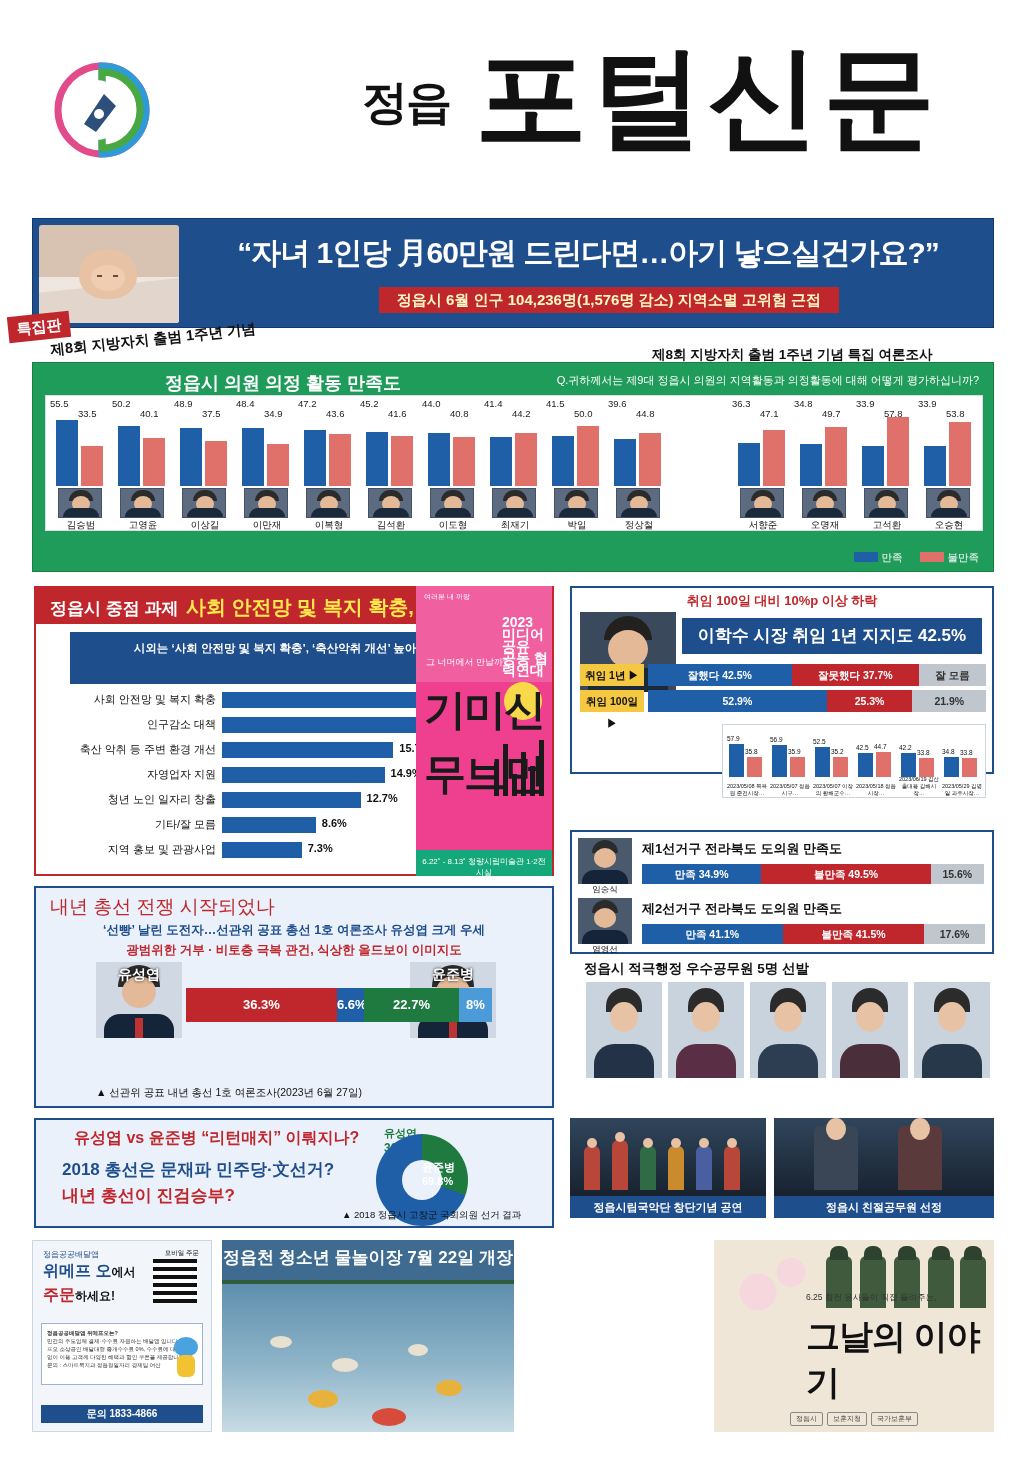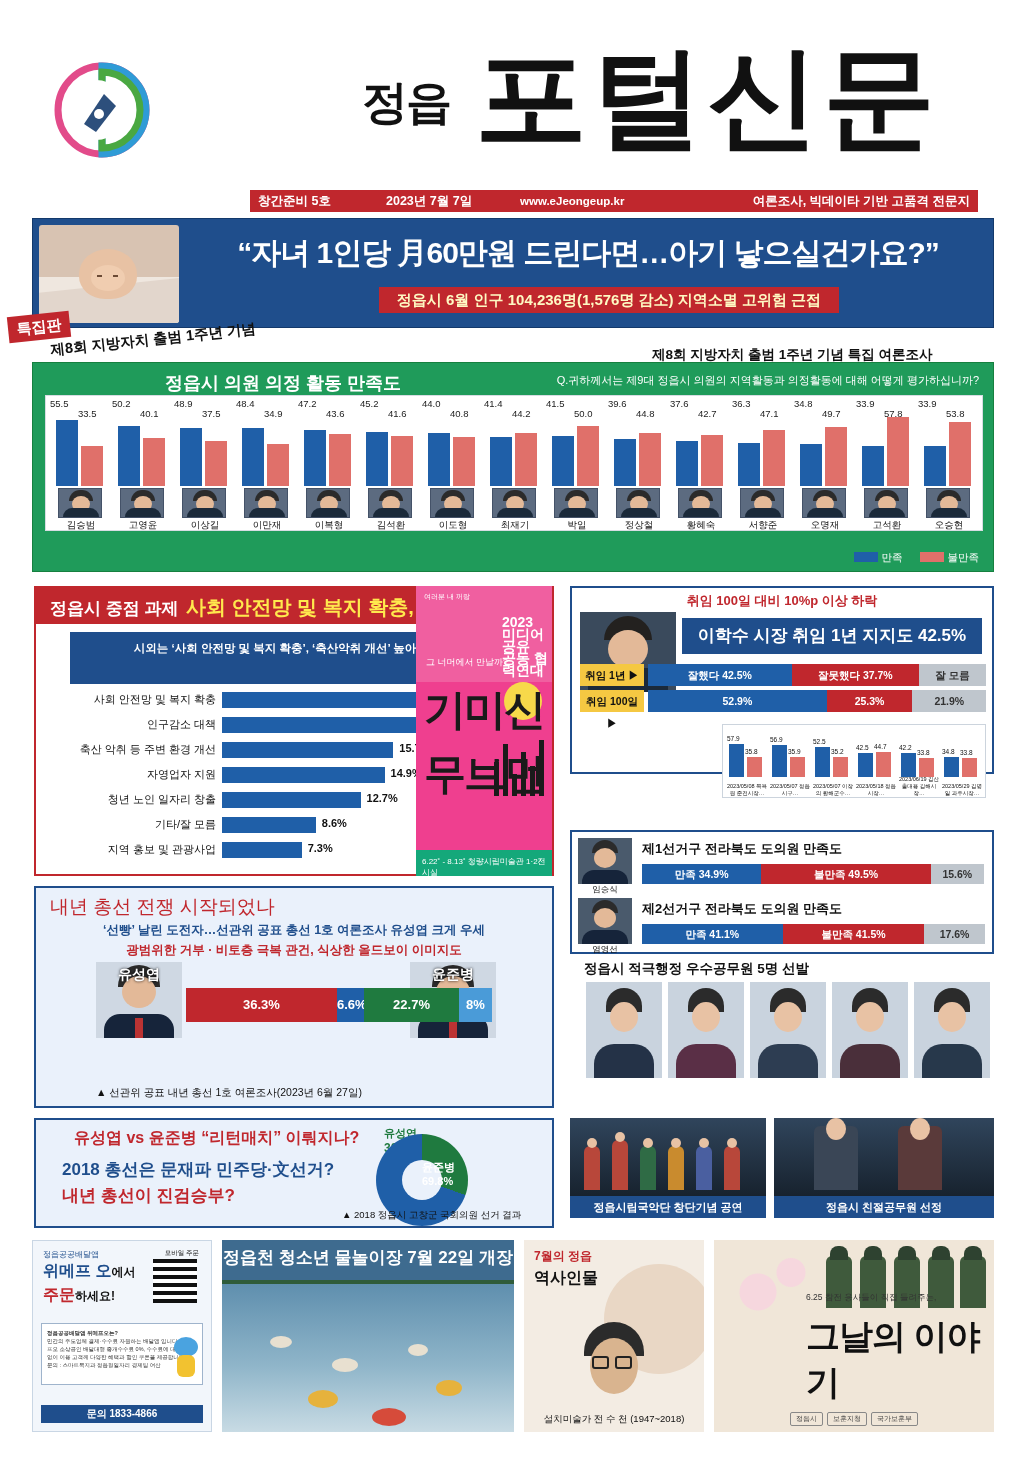--- a/index.html
+++ b/index.html
@@ -82,21 +82,21 @@
   .poster { position:absolute; left:416px; top:586px; width:136px; height:290px; background:#ef3f8f; overflow:hidden; }
   .poster .p-top { position:absolute; left:0; top:0; width:136px; height:96px; background:#f05fa0; }
   .poster .p-t1 { position:absolute; left:8px; top:6px; font-size:7px; color:#fff; }
   .poster .p-t2 { position:absolute; left:86px; top:30px; font-size:14px; color:#fff; font-weight:bold; line-height:12px; }
   .poster .p-circ { position:absolute; left:88px; top:96px; width:38px; height:38px; border-radius:50%; background:#f7d94a; }
   .poster .p-big { position:absolute; left:8px; top:104px; font-size:42px; font-weight:bold; color:#1a1a1a; letter-spacing:-2px; line-height:40px; }
   .poster .p-big2 { position:absolute; left:8px; top:168px; font-size:42px; font-weight:bold; color:#1a1a1a; letter-spacing:-2px; line-height:40px; }
   .poster .p-bars { position:absolute; left:78px; top:150px; width:54px; height:60px; }
   .poster .p-bars i { position:absolute; bottom:0; width:5px; background:#1a1a1a; display:block; }
   .poster .p-mid { position:absolute; left:10px; top:70px; font-size:9px; color:#fff; }
-  .poster .p-foot { position:absolute; left:0; bottom:0; width:136px; height:26px; background:#14a87a; color:#fff; font-size:8px; padding:6px 6px; }
+  .poster .p-foot { position:absolute; left:0; bottom:0; width:136px; height:26px; background:#14a87a; color:#fff; font-size:8px; padding:6px 6px;text-align:center; }
 
   
   .panel2 { position:absolute; left:34px; top:886px; width:520px; height:222px; background:#eaf1fb; border:2px solid #1f4e8c; }
   .panel2 .t1 { position:absolute; left:14px; top:6px; font-size:19px; font-weight:normal; color:#c0272d;text-align:right; }
   .panel2 .t2 { position:absolute; left:0; top:34px; width:516px; text-align:center; font-size:12.5px; font-weight:bold; color:#1f4e8c; }
   .panel2 .t3 { position:absolute; left:0; top:54px; width:516px; text-align:center; font-size:12.5px; font-weight:bold; color:#c0272d; }
   .cand { position:absolute; top:74px; width:86px; height:76px; background:#cfd8e3; overflow:hidden; }
   .cand .hair { position:absolute; left:22px; top:3px; width:42px; height:22px; background:#2b2b2b; border-radius:22px 22px 0 0; }
   .cand .fc { position:absolute; left:26px; top:14px; width:34px; height:32px; background:#e3b998; border-radius:50%; }
   .cand .bd { position:absolute; left:8px; bottom:0; width:70px; height:24px; background:#16243a; border-radius:16px 16px 0 0; }
@@ -222,26 +222,20 @@
         <path d="M56 10 A38 38 0 0 1 94 48 A38 38 0 0 1 56 86 Z" fill="none" stroke="#4aa842" stroke-width="7"></path>
         <circle cx="50" cy="48" r="30" fill="#ffffff"></circle>
         <path d="M38 62 L58 32 L70 44 L50 70 Z" fill="#2d4f7c"></path>
         <circle cx="53" cy="52" r="5" fill="#ffffff"></circle>
       </svg>
     </div>
     <div class="title-small">정읍</div>
     <div class="title-big">포털신문</div>
   </div>
 
-  <div class="infobar">
-    <div class="seg s1">창간준비 5호</div>
-    <div class="seg s2">2023년 7월 7일</div>
-    <div class="seg s3">www.eJeongeup.kr</div>
-    <div class="seg s4">여론조사, 빅데이타 기반 고품격 전문지</div>
-  </div>
 
   <div class="banner">
     <div class="photo">
       <div class="blanket"></div>
         <div class="wrap2"></div>
       <div class="head"></div>
         <div class="face"></div>
         <div class="eye1"></div>
         <div class="eye2"></div>
     </div>
@@ -371,32 +365,20 @@
           <div class="blabel">39.6</div>
           <div class="rlabel">44.8</div>
           <div class="bar-b" style="height:47.264516129032266px"></div>
           <div class="bar-r" style="height:53.47096774193548px"></div>
           <div class="face">
             <div class="hair"></div>
             <div class="fc"></div>
             <div class="body"></div>
           </div>
           <div class="nm">정상철</div>
-        </div>
-        <div class="bargroup" style="left: 626px;">
-          <div class="blabel">37.6</div>
-          <div class="rlabel">42.7</div>
-          <div class="bar-b" style="height:44.87741935483871px"></div>
-          <div class="bar-r" style="height:50.96451612903226px"></div>
-          <div class="face">
-            <div class="hair"></div>
-            <div class="fc"></div>
-            <div class="body"></div>
-          </div>
-          <div class="nm">황혜숙</div>
         </div>
         <div class="bargroup" style="left: 688px;">
           <div class="blabel">36.3</div>
           <div class="rlabel">47.1</div>
           <div class="bar-b" style="height:43.3258064516129px"></div>
           <div class="bar-r" style="height:56.21612903225806px"></div>
           <div class="face">
             <div class="hair"></div>
             <div class="fc"></div>
             <div class="body"></div>
@@ -760,32 +742,20 @@
     <div class="water"></div>
     <div class="swim" style="left:48px;top:96px;width:22px;height:12px"></div>
     <div class="swim" style="left:110px;top:118px;width:26px;height:14px"></div>
     <div class="swim" style="left:186px;top:104px;width:20px;height:12px"></div>
     <div class="buoy" style="left:86px;top:150px;width:30px;height:18px"></div>
     <div class="buoy" style="left:214px;top:140px;width:26px;height:16px"></div>
     <div class="buoy" style="left:150px;top:168px;width:34px;height:18px;background:#d64b3a"></div>
     <div class="title">정읍천 청소년 물놀이장 7월 22일 개장</div>
   </div>
 
-  <div class="ad3">
-    <div class="blob"></div>
-    <div class="t1">7월의 정읍</div>
-    <div class="t2">역사인물</div>
-    <div class="face">
-      <div class="hair"></div>
-        <div class="fc"></div>
-        <div class="glass1"></div>
-        <div class="glass2"></div>
-    </div>
-    <div class="cap">설치미술가 전 수 천 (1947~2018)</div>
-  </div>
 
   <div class="ad4">
     <div class="tree"></div>
     <div class="men">
       <div class="m" style="left:0">
           <i></i>
         </div>
         <div class="m" style="left:34px">
           <i></i>
         </div>

